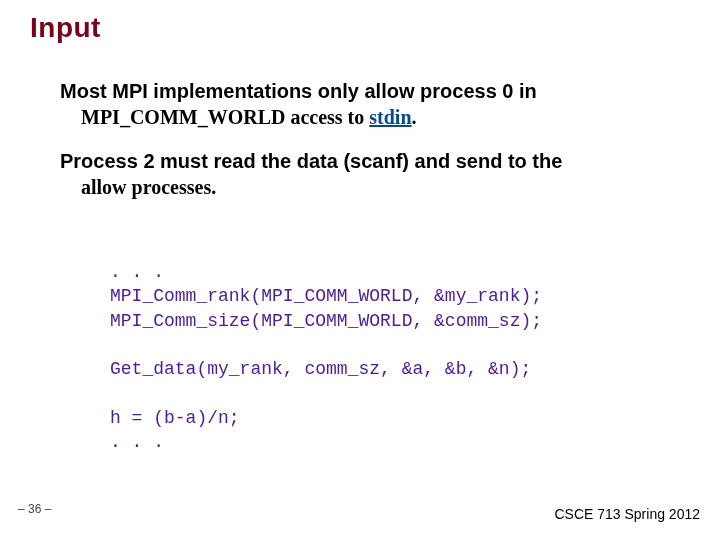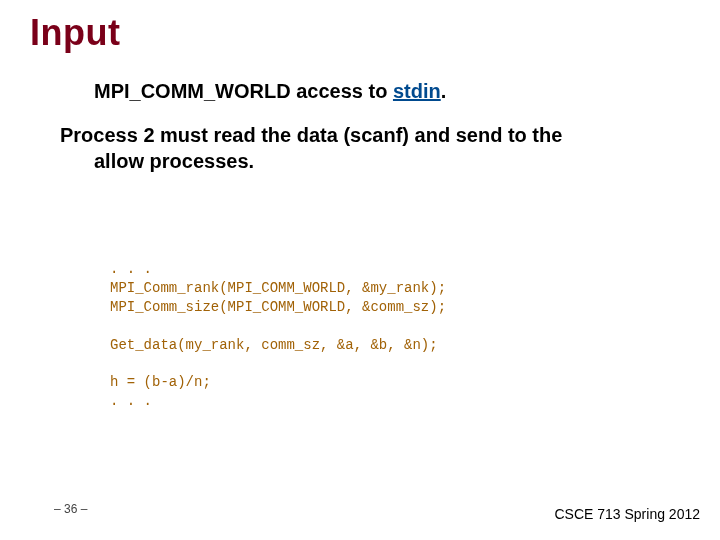--- a/index.html
+++ b/index.html
@@ -15,69 +15,69 @@
   .slide {
     position: relative;
     width: 720px;
     height: 540px;
     box-sizing: border-box;
   }
   .title {
     position: absolute;
     left: 30px;
     top: 12px;
-    font-size: 36px;
+    font-size: 28px;
     font-weight: bold;
     color: #7a0019;
     letter-spacing: 0.5px;
   }
   .body {
     position: absolute;
     left: 60px;
     top: 78px;
     right: 30px;
   }
   .para {
     font-size: 20px;
     font-weight: bold;
     line-height: 1.3;
     margin-bottom: 18px;
   }
   .para .indent {
     display: block;
-    margin-left: 34px;
+    margin-left: 21px;
+    font-family: Liberation Serif, serif;
   }
   .stdin {
     color: #004a8f;
     text-decoration: underline;
   }
   .codeblock {
     position: absolute;
     left: 110px;
     top: 260px;
     font-family: "Courier New", Courier, monospace;
-    font-size: 14px;
+    font-size: 18px;
     line-height: 1.35;
-    color: #a16207;
+    color: #4c1d95;
     white-space: pre;
   }
   .footer {
     position: absolute;
     left: 0;
     right: 0;
     bottom: 18px;
     height: 30px;
   }
   .pagenum {
     position: absolute;
     left: 18px;
     bottom: 6px;
     font-size: 12px;
     color: #444;
-    margin-left: 36px;
   }
   .copyright {
     position: absolute;
     left: 80px;
     bottom: 4px;
     font-size: 15px;
     font-weight: bold;
   }
   .course {
     position: absolute;
@@ -88,20 +88,21 @@
 </style>
 </head>
 <body>
 
 <div class="slide">
 
   <div class="title">Input</div>
 
   <div class="body">
     <div class="para">
+      <span>Most MPI implementations only allow process 0 in</span>
       <span class="indent">
         <span>MPI_COMM_WORLD access to </span><span class="stdin">stdin</span><span>.</span>
       </span>
     </div>
     <div class="para">
       <span>Process 2 must read the data (scanf) and send to the</span>
       <span class="indent">allow processes.</span>
     </div>
   </div>
 

